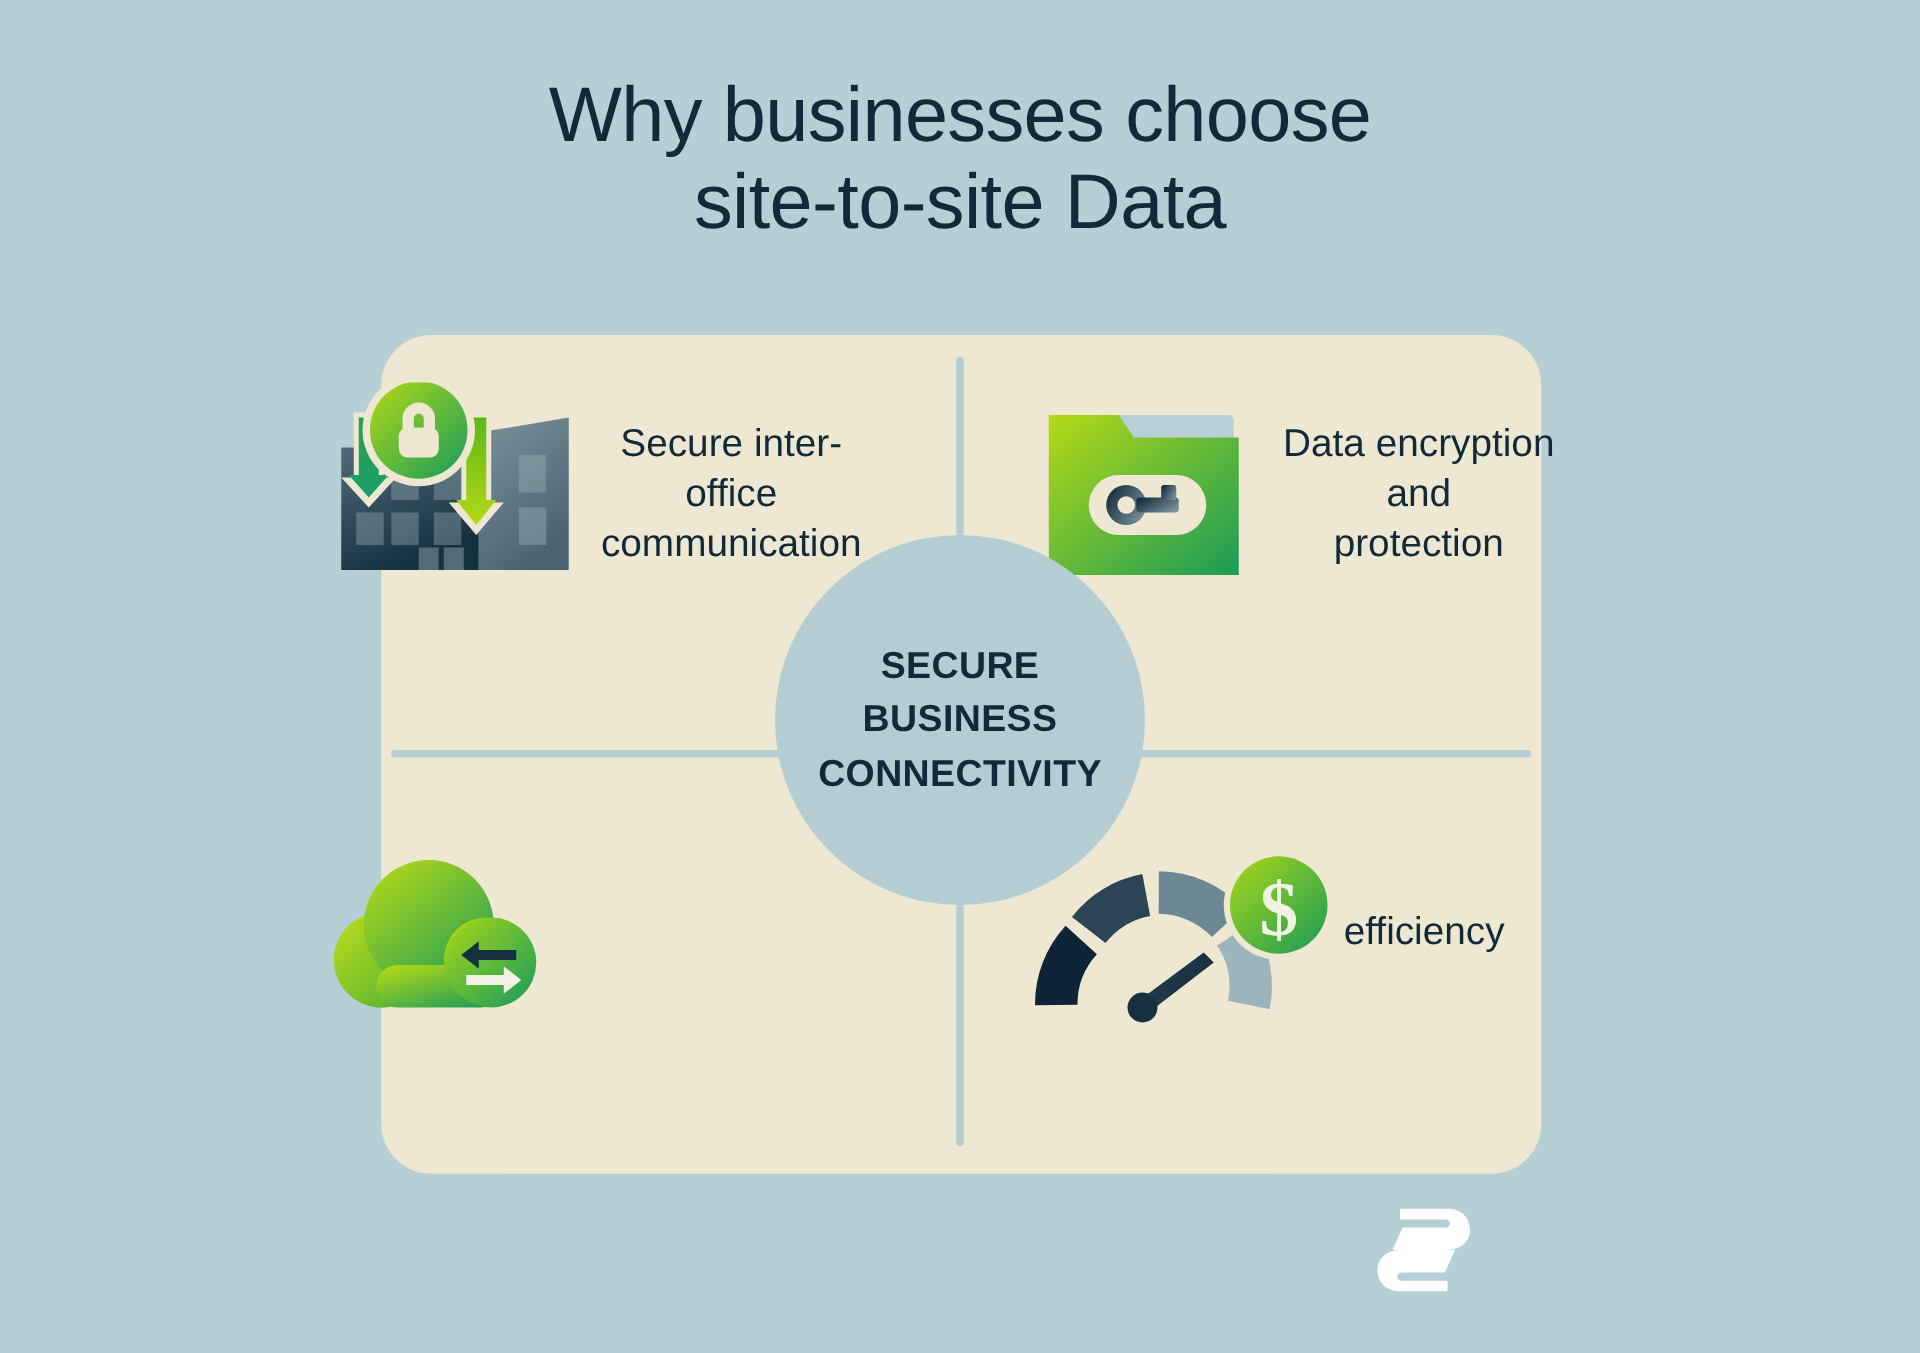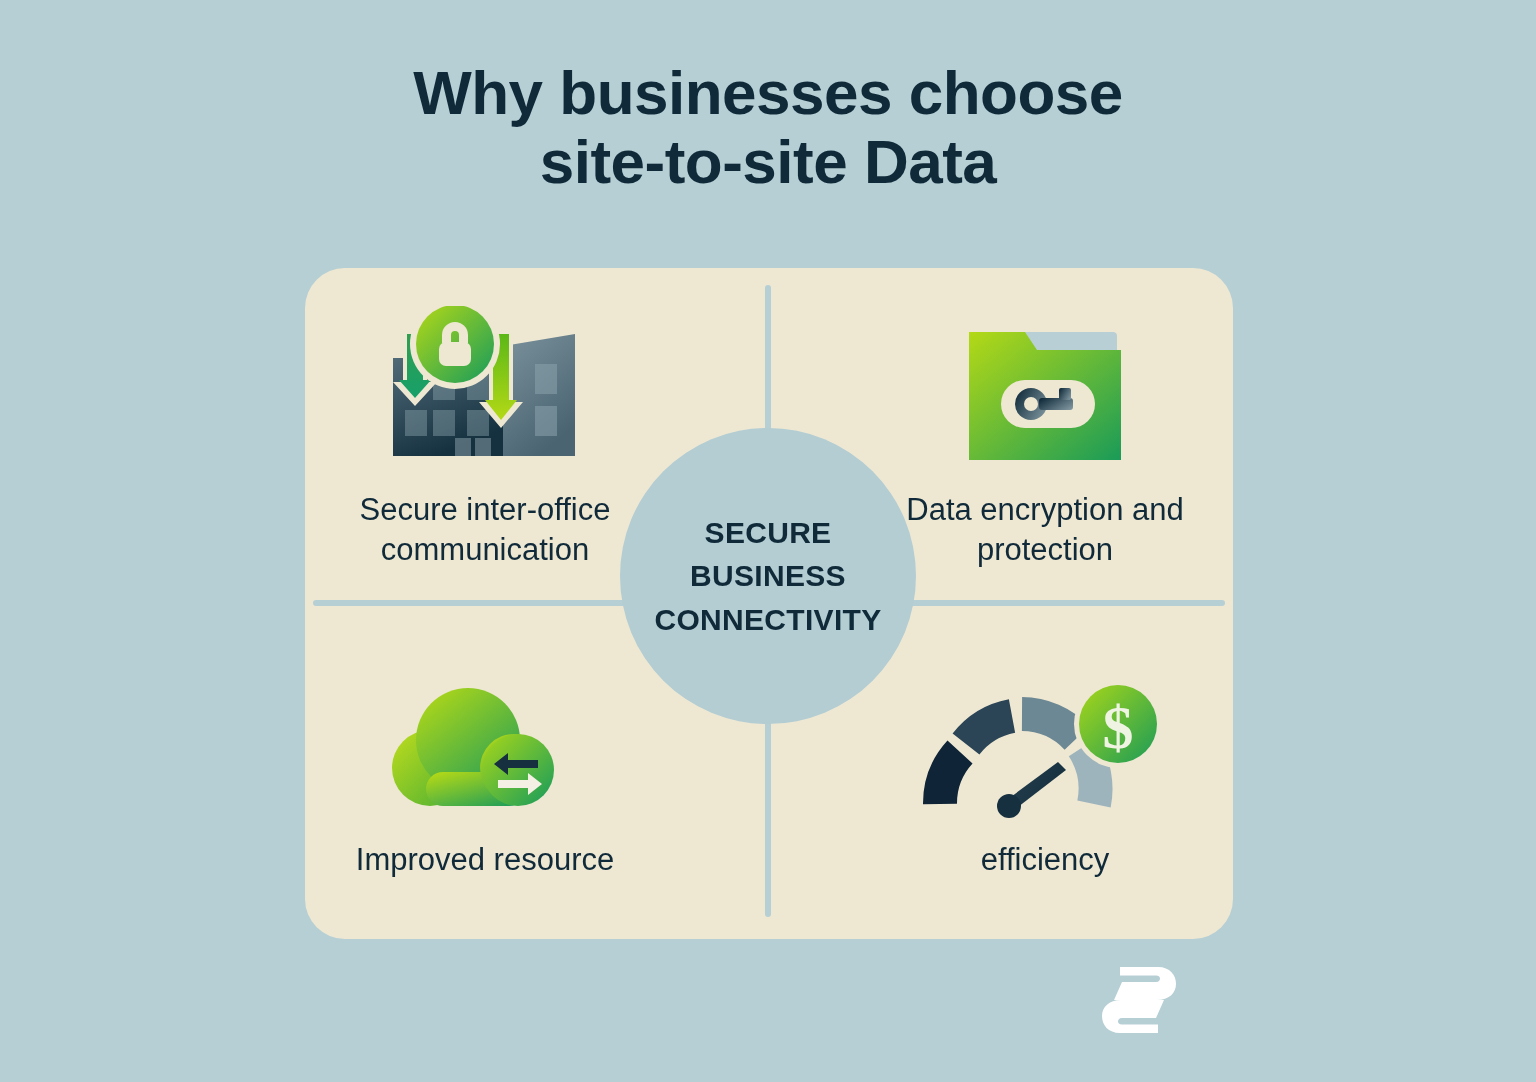--- a/index.html
+++ b/index.html
@@ -17,21 +17,21 @@
 
   
   .title {
     position: absolute;
     left: 0;
     top: 58px;
     width: 1536px;
     text-align: center;
     color: #102a3a;
     font-size: 62px;
-    font-weight: bold;
+    font-weight: normal;
     line-height: 1.12;
     letter-spacing: -0.5px;
   }
   .title .line { display: block; }
 
   
   .card {
     position: absolute;
     left: 305px;
     top: 268px;
@@ -82,21 +82,21 @@
     text-align: center;
     letter-spacing: 0.3px;
   }
   .center-text .cline { display: block; }
 
   
   .quad {
     position: absolute;
     width: 440px;
     display: flex;
-    flex-direction: column;
+    flex-direction: row;
     align-items: center;
   }
   .quad .icon-wrap {
     height: 176px;
     display: flex;
     align-items: flex-end;
     justify-content: center;
   }
   .quad .label {
     margin-top: 14px;
@@ -259,21 +259,20 @@
       <circle cx="124" cy="92" r="34" fill="url(#cloudG)"></circle>
 
       <circle cx="128" cy="94" r="36" fill="url(#circG)"></circle>
 
       <path d="M148,84 L118,84 L118,77 L104,88 L118,99 L118,92 L148,92 Z" fill="#16303f"></path>
 
       <path d="M108,104 L138,104 L138,97 L152,108 L138,119 L138,112 L108,112 Z" fill="#f4f1e4"></path>
     </svg>
   </div>
   <div class="label">
-    <span class="lline">Improved resource</span>
   </div>
 </div>
 
 <div class="quad" id="quad-br">
   <div class="icon-wrap">
     <svg width="250" height="150" viewBox="0 0 250 150">
       <defs>
         <linearGradient id="dolG" x1="0" y1="0" x2="1" y2="1">
           <stop offset="0" stop-color="#a9d718"></stop>
           <stop offset="1" stop-color="#1a9b58"></stop>

